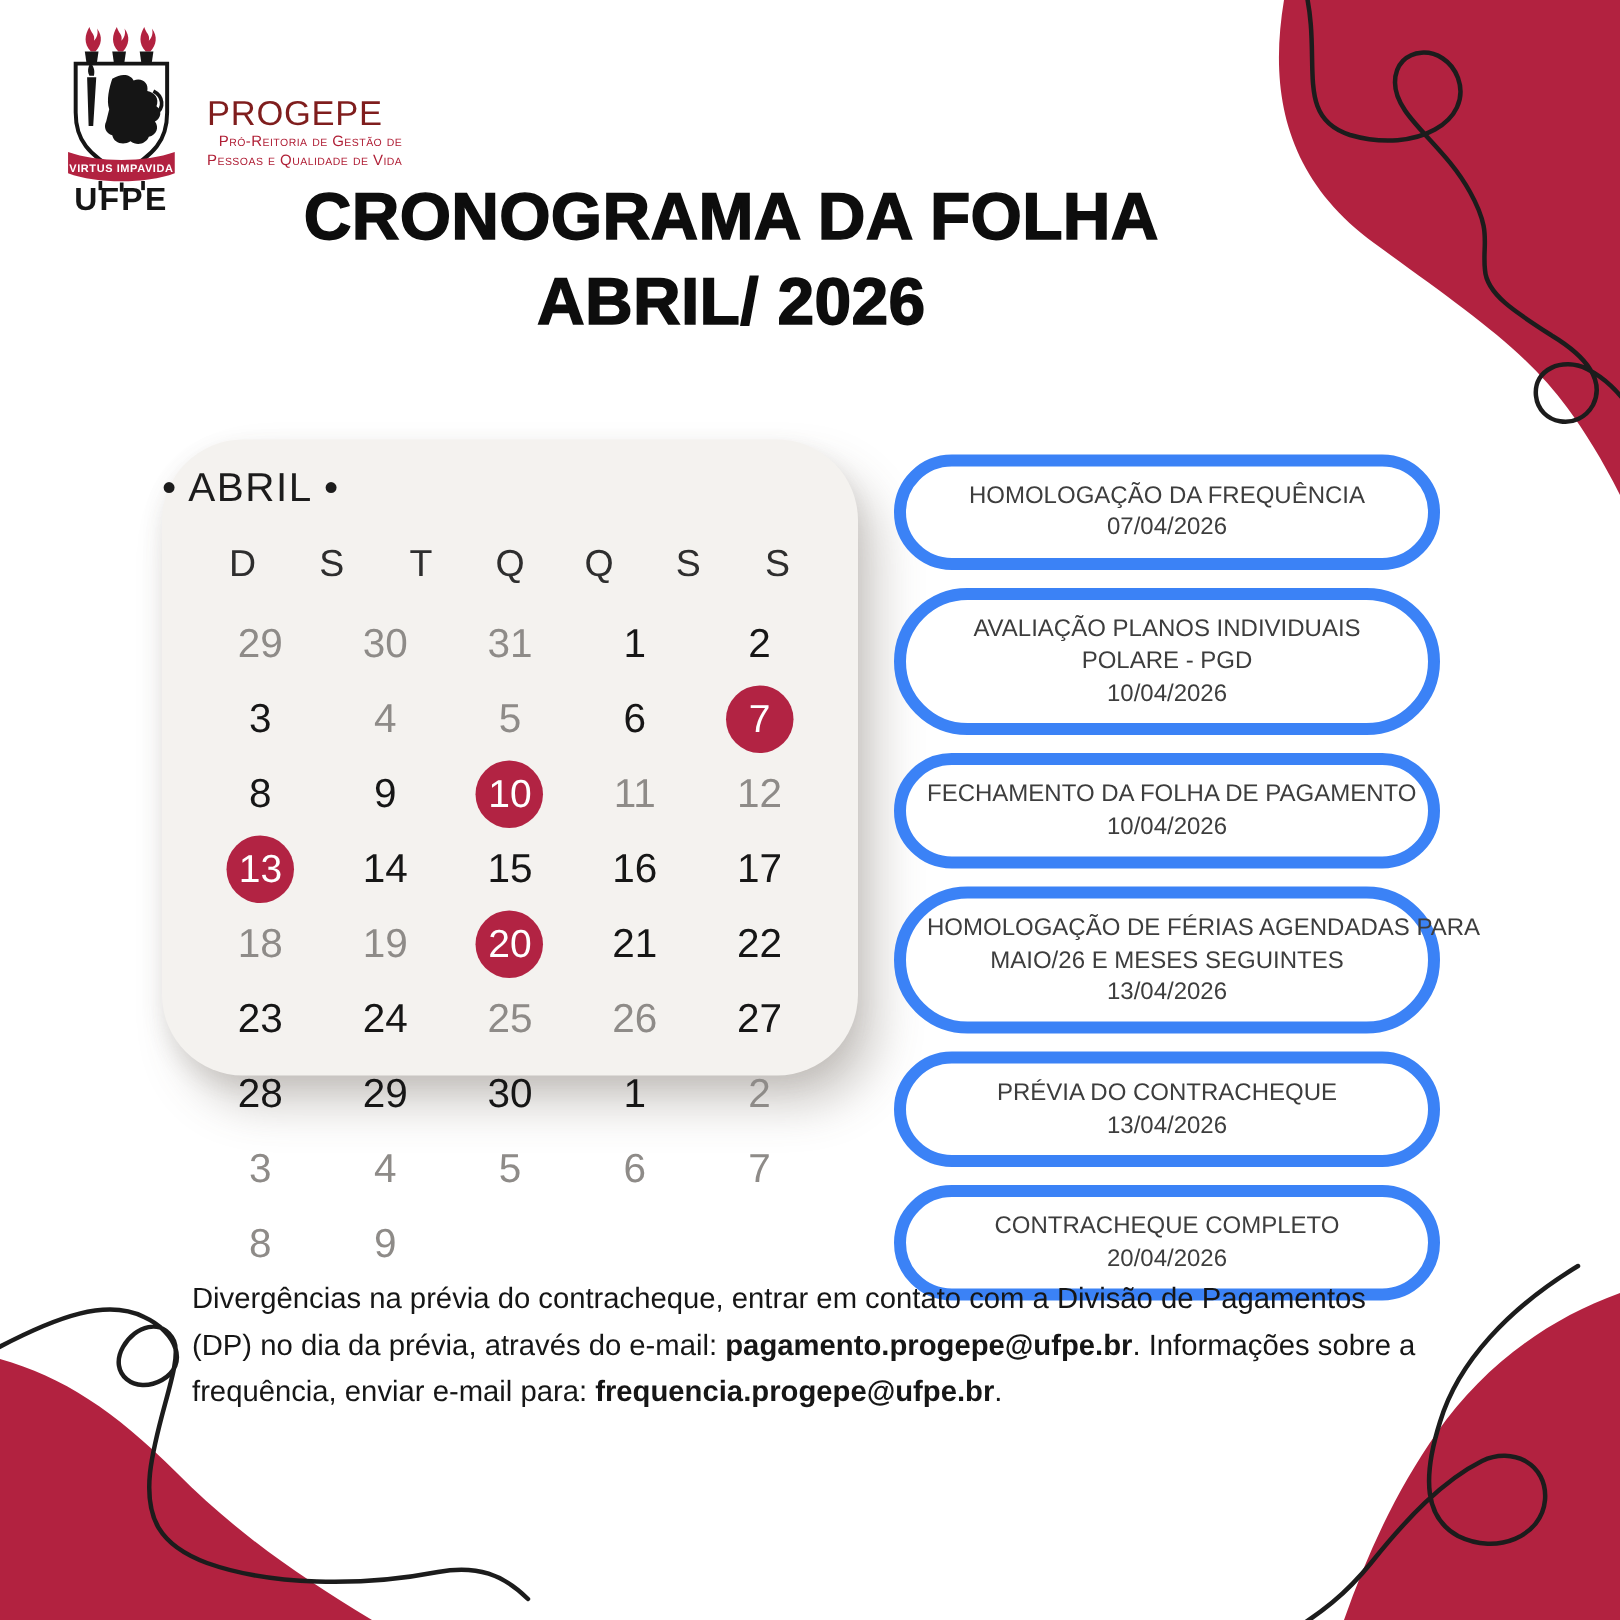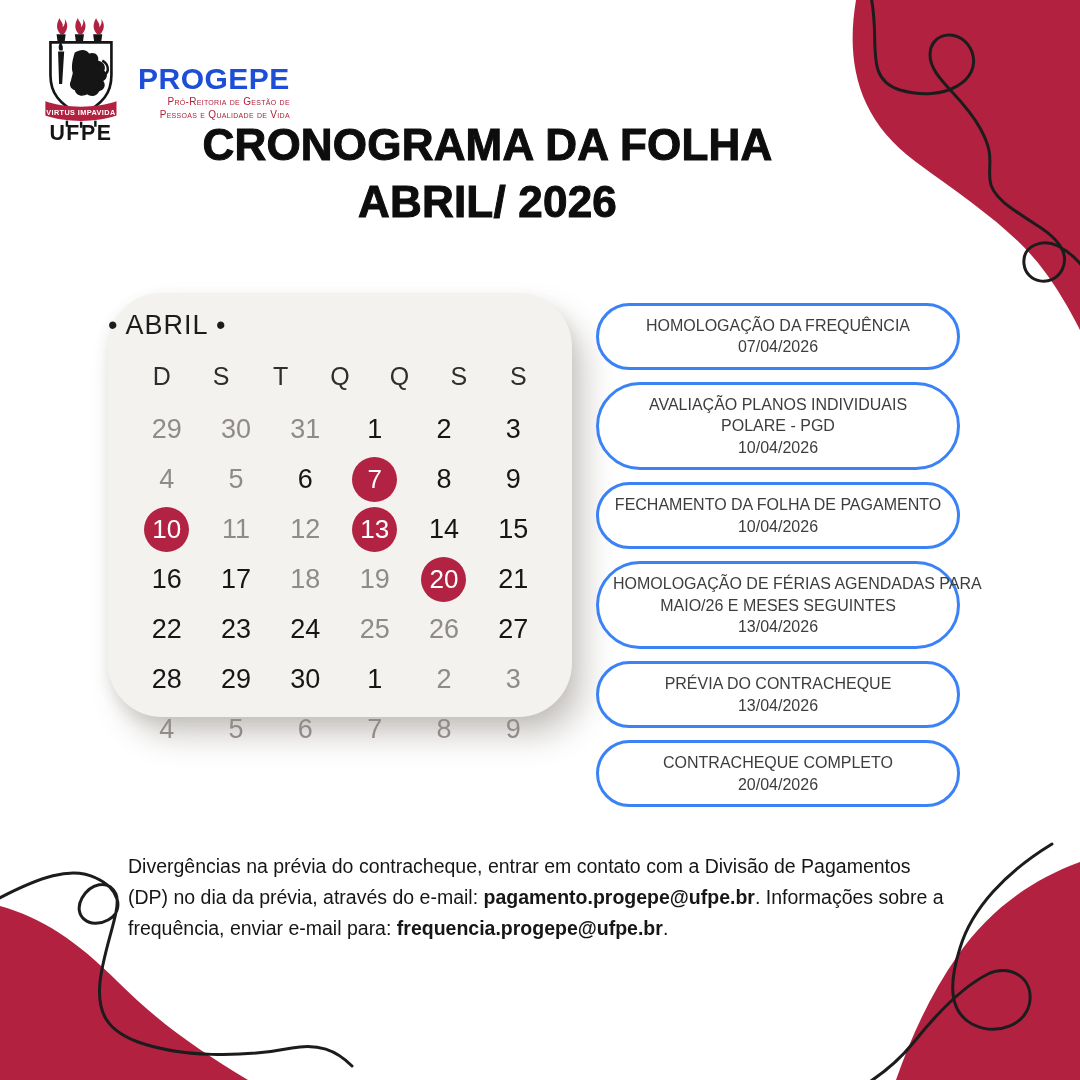--- a/index.html
+++ b/index.html
@@ -7,48 +7,48 @@
     width:1080px;height:1080px;background:#ffffff;overflow:hidden;
     font-family:"Liberation Sans","DejaVu Sans",sans-serif;
     position:relative;
   }
   .canvas{position:absolute;inset:0;width:1080px;height:1080px;}
   .decor{position:absolute;left:0;top:0;width:1080px;height:1080px;}
 
   
   .logo{position:absolute;left:44px;top:16px;display:flex;align-items:flex-start;}
   .progepe{margin-left:12px;margin-top:46px;color:#b01f36;}
-  .progepe-name{font-size:30px;font-weight:700;letter-spacing:.5px;color:#1d4ed8;}
+  .progepe-name{font-size:23px;font-weight:400;letter-spacing:.5px;color:#7f1d1d;}
   .progepe-sub{font-size:10px;font-variant:small-caps;letter-spacing:.3px;line-height:1.25;color:#b01f36;text-align:right;}
 
   
   .title{position:absolute;left:100px;top:116px;width:775px;margin:0;
     text-align:center;font-size:44px;font-weight:700;line-height:1.3;
     color:#0d0d0d;-webkit-text-stroke:1px #0d0d0d;letter-spacing:.2px;}
 
   
   .calendar-card{position:absolute;left:108px;top:293px;width:464px;height:424px;
     background:#f4f2ef;border-radius:54px;
     box-shadow:14px 20px 30px rgba(90,80,70,.28),0 6px 14px rgba(90,80,70,.12);}
   .month{padding-top:17px;text-align:left;font-size:27px;line-height:30px;
     color:#1c1c1c;letter-spacing:1px;font-weight:400;}
   .weekdays{display:grid;grid-template-columns:repeat(7,1fr);padding:0 24px;
     height:56px;margin-top:8px;align-items:center;justify-items:center;
     font-size:25px;color:#2e2e2e;}
-  .grid{display:grid;grid-template-columns:repeat(6,1fr);grid-auto-rows:50px;
+  .grid{display:grid;grid-template-columns:repeat(5,1fr);grid-auto-rows:50px;
     padding:0 24px;align-items:center;justify-items:center;font-size:27px;}
   .day-muted{color:#8e8b88;}
   .day-normal{color:#161616;}
   .day-highlight{width:45px;height:45px;border-radius:50%;background:#b22343;
     color:#ffffff;display:flex;align-items:center;justify-content:center;font-size:26px;}
 
   
   .events{position:absolute;left:596px;top:303px;width:364px;
     display:flex;flex-direction:column;gap:12px;box-sizing:border-box;}
-  .pill{border:3px solid #3b82f6;border-radius:999px;background:#ffffff;
+  .pill{border:8px solid #3b82f6;border-radius:999px;background:#ffffff;
     padding:9px 14px;text-align:center;display:flex;flex-direction:column;
     justify-content:center;color:#3d3d3d;font-size:16px;line-height:1.34;
     box-sizing:border-box;min-height:64px;}
   .event-line{white-space:nowrap;}
   .event-date{white-space:nowrap;}
 
   
   .footer{position:absolute;left:128px;top:851px;width:824px;text-align:left;
     font-size:19.5px;line-height:1.6;color:#161616;}
   .footer .bold{font-weight:700;}

